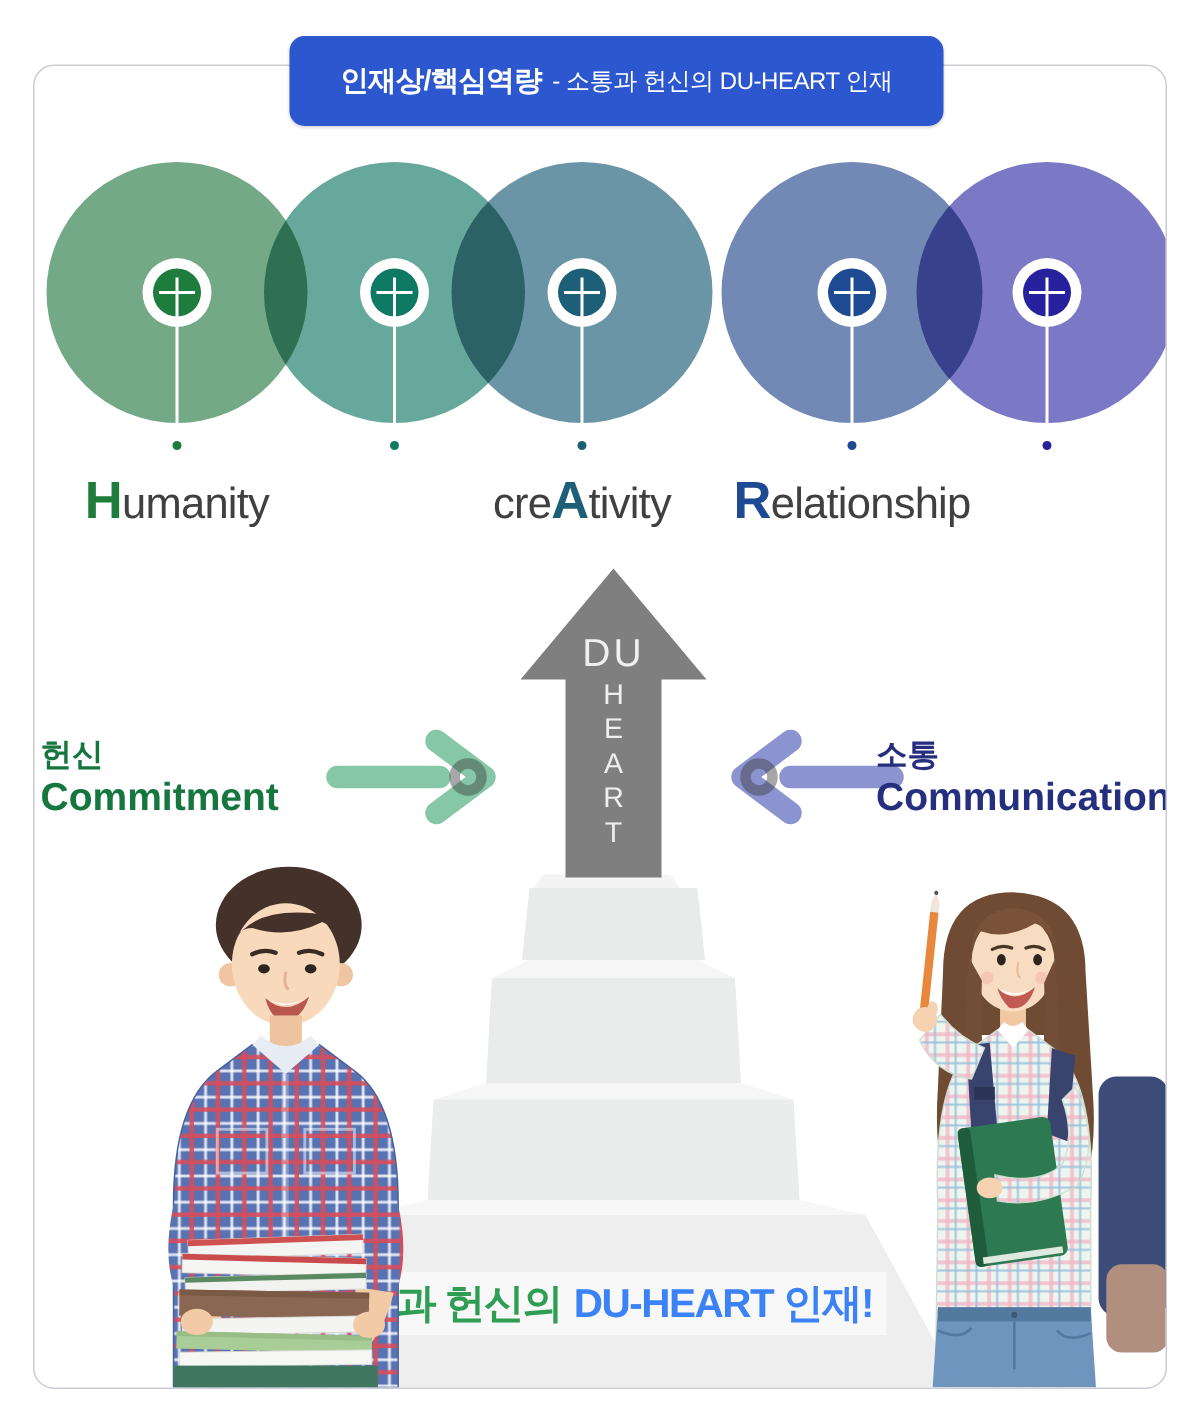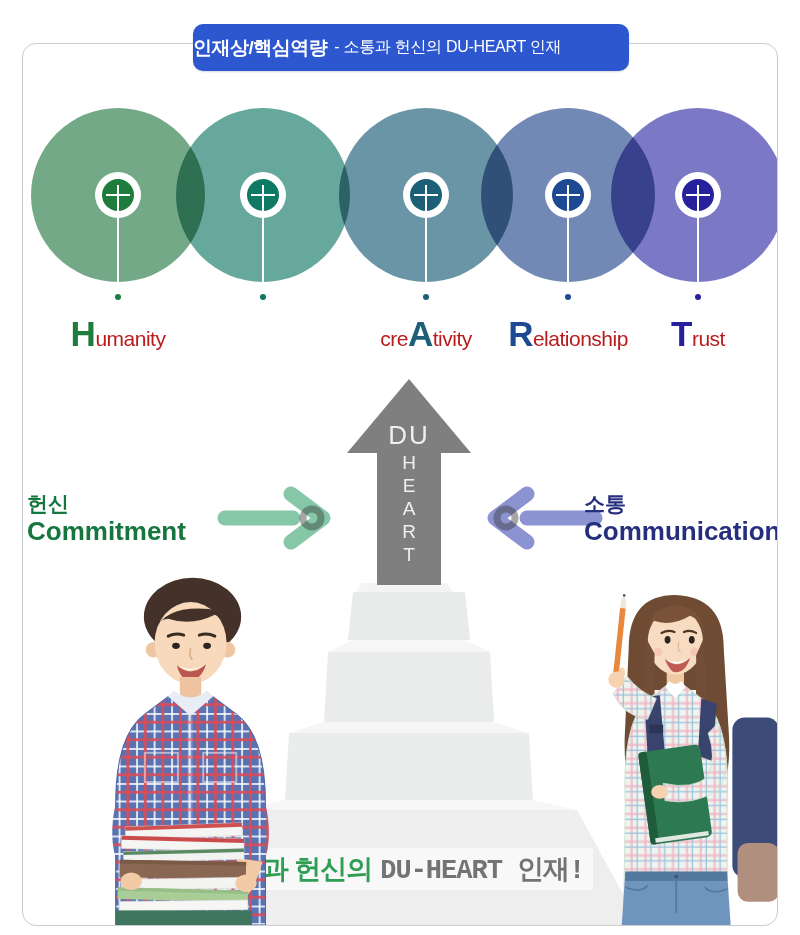--- a/index.html
+++ b/index.html
@@ -2,38 +2,38 @@
 <html><head>
 <meta charset="utf-8">
 <style>
   html,body{margin:0;padding:0;background:#fff;}
   .page{position:relative;width:800px;height:935px;background:#fff;overflow:hidden;
         font-family:"Liberation Sans",sans-serif;}
   
   .frame{position:absolute;left:22px;top:43px;width:754px;height:881px;
          border:1px solid #c9cdd2;border-radius:14px;background:#fff;overflow:hidden;}
   
-  .header-tab{position:absolute;left:193px;top:24px;width:436px;height:47px;
-              border-radius:10px;z-index:30;display:flex;align-items:center;justify-content:flex-start;
+  .header-tab{position:absolute;left:193px;top:24px;width:436px;height:60px;
+              border-radius:10px;z-index:30;display:flex;align-items:center;justify-content:center;
               box-shadow:0 1px 2px rgba(0,0,0,.15);}
   .header-tab .t-bold{color:#ffffff;font-weight:bold;font-size:19px;letter-spacing:-0.5px;}
   .header-tab .t-rest{color:#ffffff;font-size:16px;margin-left:7px;letter-spacing:-0.3px;}
 
   
   .xc{position:absolute;}
-  .x0{left:95px}.x1{left:240px}.x2{left:403px}.x3{left:545px}.x4{left:675px}
+  .x0{left:95px}.x1{left:240px}.x2{left:365px}.x3{left:545px}.x4{left:675px}
   .big-circle{width:174px;height:174px;margin-left:-87px;top:64px;border-radius:50%;
               mix-blend-mode:multiply;}
   .hub-ring{width:46px;height:46px;margin-left:-23px;top:128px;border-radius:50%;background:#fff;}
   .hub-core{width:32px;height:32px;margin-left:-16px;top:135px;border-radius:50%;}
   .stem{width:2px;height:97px;margin-left:-1px;top:141px;background:#fff;}
   .plus-h{width:24px;height:2px;margin-left:-12px;top:150px;background:#fff;}
   .drop-dot{width:6px;height:6px;margin-left:-3px;top:250px;border-radius:50%;}
   .heart-label{width:190px;margin-left:-95px;top:270px;text-align:center;white-space:nowrap;}
-  .lb-pre,.lb-post{font-size:21px;color:#b91c1c;letter-spacing:-0.5px;}
+  .lb-pre,.lb-post{font-size:29px;color:#404040;letter-spacing:-0.5px;}
   .lb-letter{font-size:35px;font-weight:bold;letter-spacing:-0.5px;}
 
   
   .callout{position:absolute;text-align:left;line-height:1.2;font-weight:bold;}
   .callout .ko{font-size:21px;}
   .callout .en{font-size:26px;}
   .callout-left{left:4px;top:447px;width:220px;}
   .callout-right{left:561px;top:447px;width:220px;}
 
   .overlay-svg{position:absolute;left:0;top:0;pointer-events:none;}
@@ -94,23 +94,20 @@
 
     <div class="xc x0 heart-label">
       <span class="lb-pre"></span><span class="lb-letter" style="color: rgb(30, 124, 61);">H</span><span class="lb-post">umanity</span>
     </div>
     <div class="xc x2 heart-label">
       <span class="lb-pre">cre</span><span class="lb-letter" style="color: rgb(28, 95, 119);">A</span><span class="lb-post">tivity</span>
     </div>
     <div class="xc x3 heart-label">
       <span class="lb-pre"></span><span class="lb-letter" style="color: rgb(29, 74, 146);">R</span><span class="lb-post">elationship</span>
     </div>
-    <div class="xc x4 heart-label">
-      <span class="lb-pre"></span><span class="lb-letter" style="color: rgb(39, 33, 158);">T</span><span class="lb-post">rust</span>
-    </div>
 
     <svg class="overlay-svg" width="754" height="881" viewBox="0 0 754 881">
 
       <g>
         <polygon points="339,539 424,539 430,548 333,548" fill="#f4f4f4"></polygon>
         <polygon points="330,548 442,548 447,596 325,596" fill="#e9eaea"></polygon>
         <polygon points="330,596 442,596 467,608 305,608" fill="#f6f6f6"></polygon>
         <polygon points="305,608 467,608 471,678 301,678" fill="#eaebeb"></polygon>
         <polygon points="301,678 471,678 506,689 266,689" fill="#f6f6f6"></polygon>
         <polygon points="266,689 506,689 510,756 262,756" fill="#ebecec"></polygon>
@@ -145,21 +142,21 @@
       <div class="ko">헌신</div>
       <div class="en">Commitment</div>
     </div>
     <div class="callout callout-right" style="color: rgb(38, 46, 126);">
       <div class="ko">소통</div>
       <div class="en">Communication</div>
     </div>
 
     <div class="caption">
       <span class="caption-band">
-        <span class="c1" style="color: rgb(47, 158, 84);">소통과 헌신의</span><span class="c2" style="color: #737373; font-family: Liberation Mono, monospace;">DU-HEART 인재!</span>
+        <span class="c1" style="color: rgb(47, 158, 84);">소통과 헌신의</span><span class="c2" style="color: #3b82f6;">DU-HEART 인재!</span>
       </span>
     </div>
 
     <svg class="student student-left" viewBox="0 0 230 365">
       <defs>
         <pattern id="plaidB" width="18" height="18" patternUnits="userSpaceOnUse">
           <rect width="18" height="18" fill="#5872b2"></rect>
           <rect x="3" width="2" height="18" fill="rgba(255,255,255,0.8)"></rect>
           <rect y="3" width="18" height="2" fill="rgba(255,255,255,0.8)"></rect>
           <rect x="11" width="3" height="18" fill="rgba(214,77,92,0.9)"></rect>

